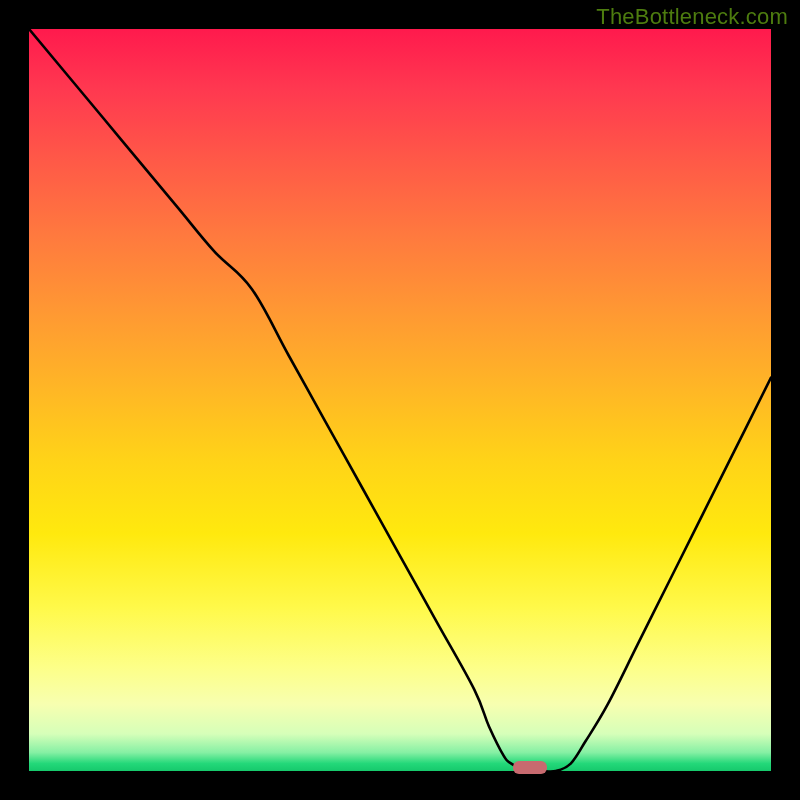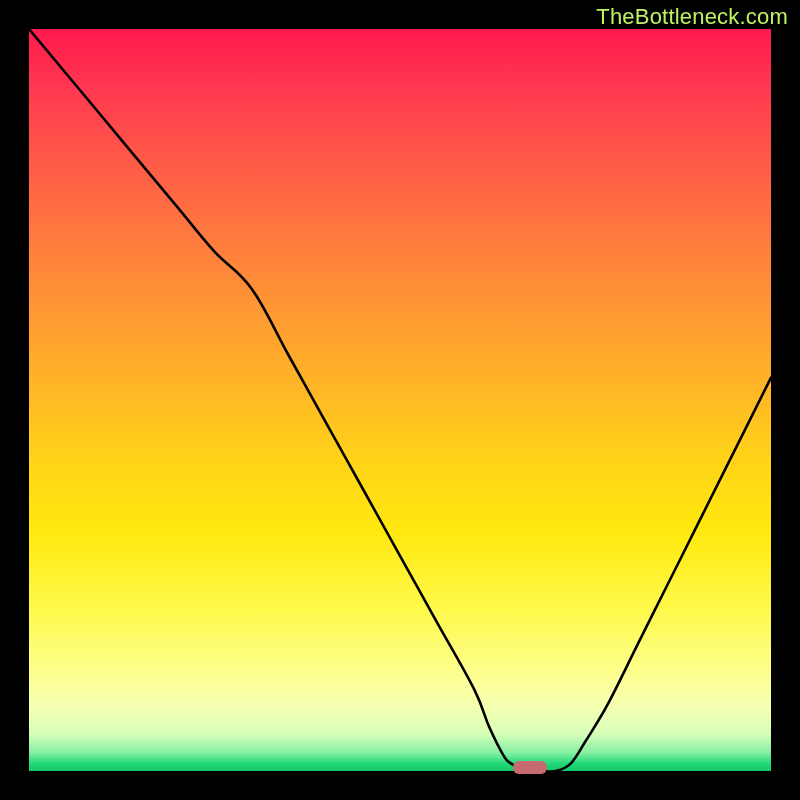--- a/index.html
+++ b/index.html
@@ -38,21 +38,21 @@
       #d6ffb9 95%,
       #86f0a4 97.5%,
       #23d879 99%,
       #16c96c 100%
     );
   }
   .watermark {
     position: absolute;
     top: 4px;
     right: 12px;
-    color: #bef264;
+    color: #4d7c0f;
     font-size: 22px;
     font-weight: 500;
     letter-spacing: 0.2px;
     user-select: none;
     text-align: right;
   }
   .curve {
     position: absolute;
     left: 29px;
     top: 29px;

